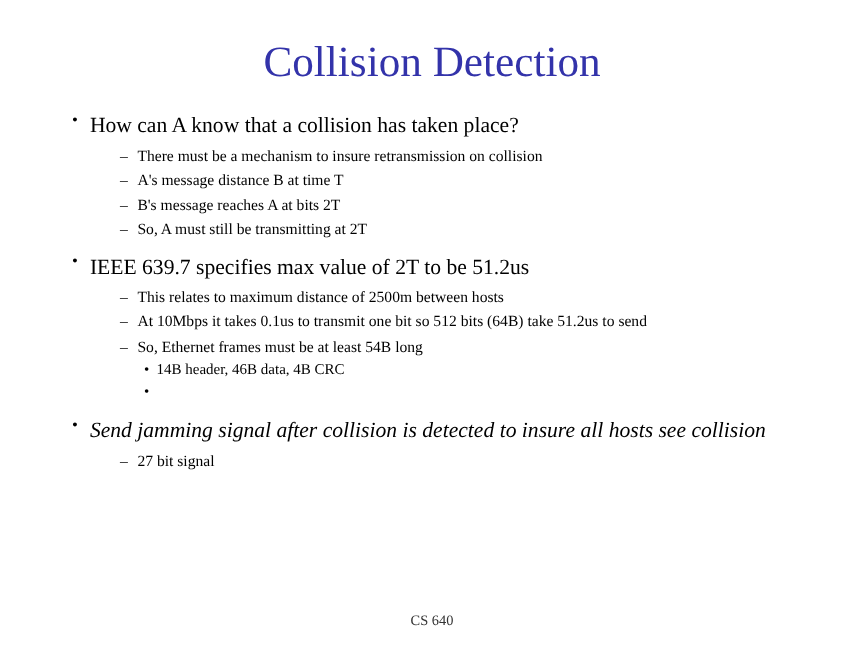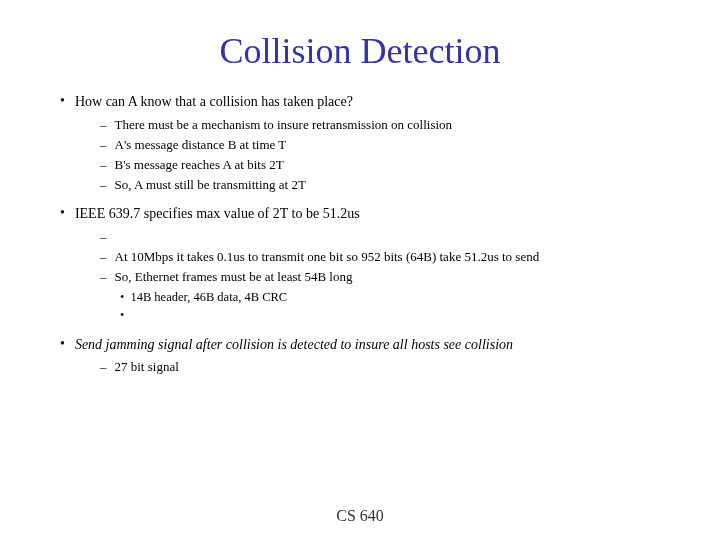--- a/index.html
+++ b/index.html
@@ -45,21 +45,21 @@
     }
 
     .bullet-dot {
       margin-right: 10px;
       font-size: 14px;
       flex-shrink: 0;
       margin-top: 1px;
     }
 
     .main-bullet-text {
-      font-size: 14px;
+      font-size: 18px;
       line-height: 1.4;
     }
 
     .main-bullet-text.italic {
       font-style: italic;
       text-align: right;
     }
 
     .sub-bullets {
       padding-left: 40px;
@@ -97,21 +97,21 @@
       margin-right: 6px;
       flex-shrink: 0;
     }
 
     .footer {
       position: absolute;
       bottom: 15px;
       left: 0;
       width: 100%;
       text-align: center;
-      font-size: 16px;
+      font-size: 12px;
       color: #333;
     }
   </style>
 </head>
 <body>
 
 <div class="slide">
   <h1 class="title">Collision Detection</h1>
 
   <div class="content">
@@ -142,24 +142,25 @@
     </div>
 
     <div class="bullet-section">
       <div class="main-bullet">
         <span class="bullet-dot">•</span>
         <span class="main-bullet-text">IEEE 639.7 specifies max value of 2T to be 51.2us</span>
       </div>
       <div class="sub-bullets">
         <div class="sub-bullet">
           <span class="sub-dash">–</span>
+          <span>This relates to maximum distance of 2500m between hosts</span>
         </div>
         <div class="sub-bullet">
           <span class="sub-dash">–</span>
-          <span>At 10Mbps it takes 0.1us to transmit one bit so 952 bits (64B) take 51.2us to send</span>
+          <span>At 10Mbps it takes 0.1us to transmit one bit so 512 bits (64B) take 51.2us to send</span>
         </div>
         <div class="sub-bullet">
           <span class="sub-dash">–</span>
           <span>So, Ethernet frames must be at least 54B long</span>
         </div>
         <div class="sub-sub-bullets">
           <div class="sub-sub-bullet">
             <span class="sub-sub-dot">•</span>
             <span>14B header, 46B data, 4B CRC</span>
           </div>

